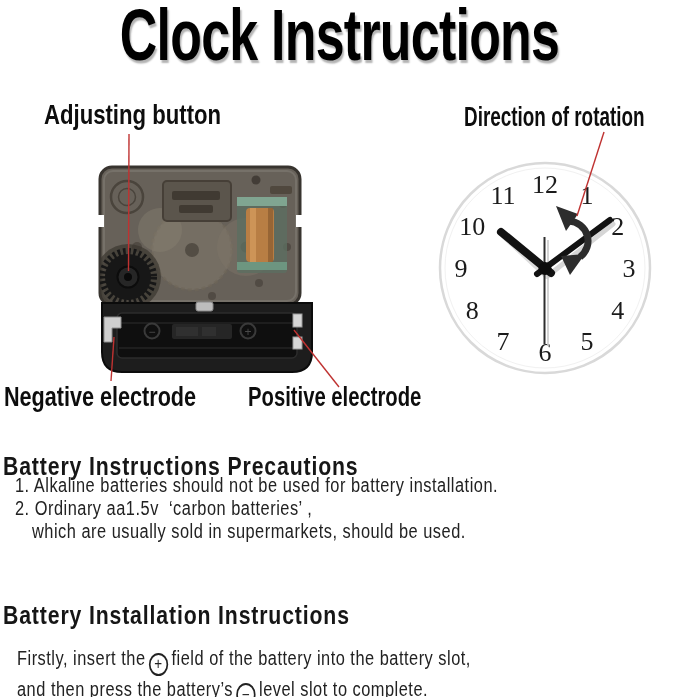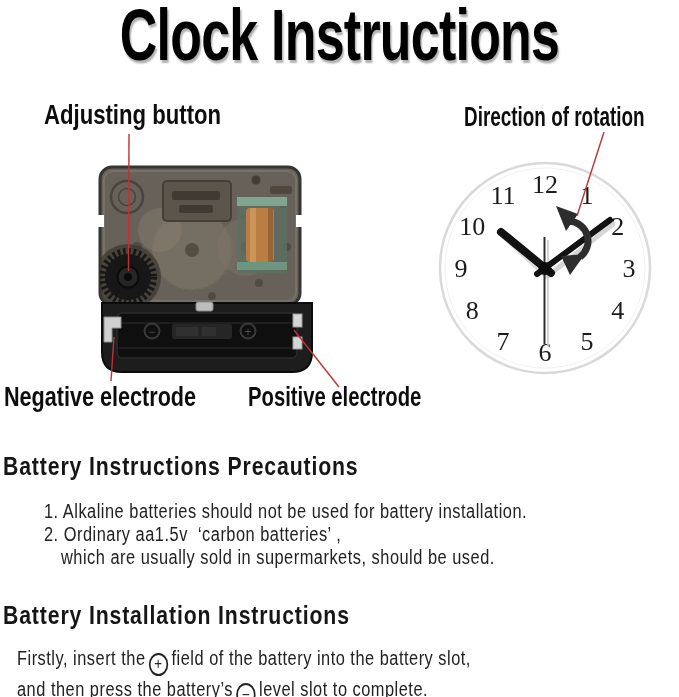--- a/index.html
+++ b/index.html
@@ -159,21 +159,21 @@
   <div class="txt part-label" style="left:44px;top:100px;transform:scaleX(0.82);">Adjusting button</div>
 
   <div class="txt part-label" style="left:464px;top:102px;transform:scaleX(0.70);">Direction of rotation</div>
 
   <div class="txt part-label" style="left:4px;top:382px;transform:scaleX(0.80);">Negative electrode</div>
 
   <div class="txt part-label" style="left:248px;top:382px;transform:scaleX(0.75);">Positive electrode</div>
 
   <h2 class="txt section-heading" style="left:3px;top:452px;">Battery Instructions Precautions</h2>
 
-  <div class="txt" style="left:15px;top:500px;margin-left:29px;">
+  <div class="txt" style="left:15px;top:474px;">
     <div class="body-line">1. Alkaline batteries should not be used for battery installation.</div>
     <div class="body-line">2. Ordinary aa1.5v  ‘carbon batteries’ ,</div>
     <div class="body-line" style="margin-left:17px;">which are usually sold in supermarkets, should be used.</div>
   </div>
 
   <h2 class="txt section-heading" style="left:3px;top:601px;">Battery Installation Instructions</h2>
 
   <div class="txt" style="left:17px;top:645px;">
     <div class="install-line"><span>Firstly, insert the</span><span class="circ">+</span><span>field of the battery into the battery slot,</span></div>
     <div class="install-line"><span>and then press the battery’s</span><span class="circ">−</span><span>level slot to complete.</span></div>

